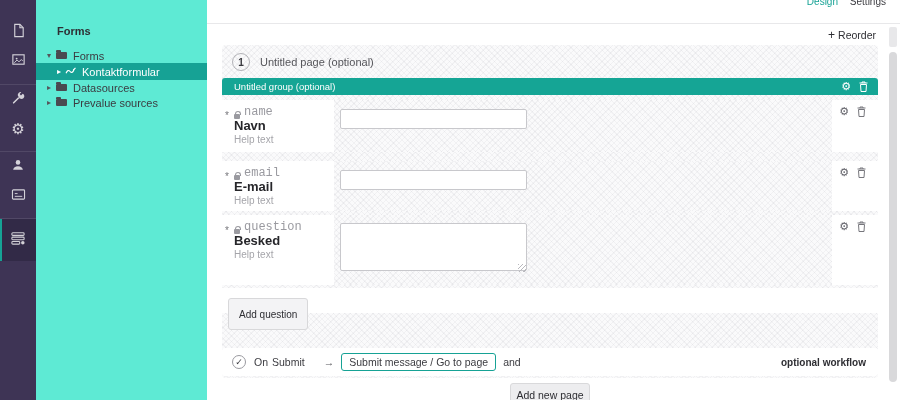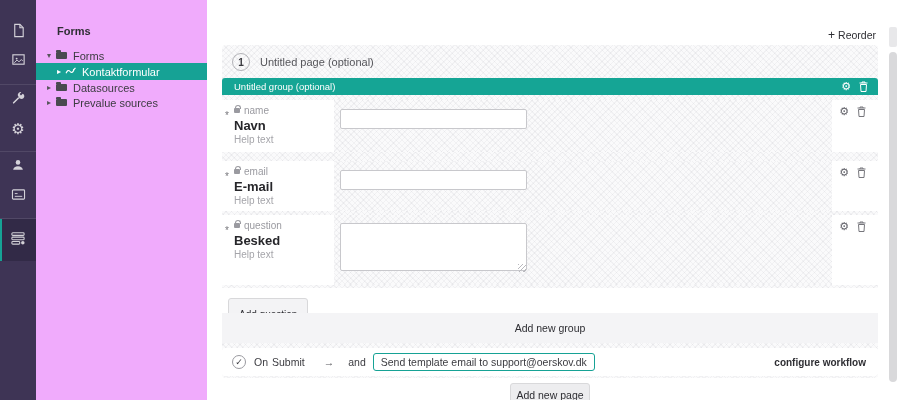--- a/index.html
+++ b/index.html
@@ -10,21 +10,21 @@
   
   .app-sidebar{ position:absolute; left:0; top:0; width:36px; height:400px; background:#3e3455; }
   .app-item{ position:relative; width:36px; height:29px; display:flex; align-items:center; justify-content:center; cursor:pointer; }
   .app-item svg{ opacity:.78; }
   .app-sep{ border-top:1px solid rgba(255,255,255,.10); }
   .app-item.active{ height:42px; background:#322a47; }
   .app-item.active:before{ content:""; position:absolute; left:0; top:0; bottom:0; width:2px; background:#16a295; }
   .gear-glyph{ color:rgba(255,255,255,.8); font-size:15px; line-height:1; }
 
   
-  .tree{ position:absolute; left:36px; top:0; width:176px; height:400px; background:#f0abfc; border-right:1px solid #e6e6e9; }
+  .tree{ position:absolute; left:36px; top:0; width:176px; height:400px; background:#5eead4; border-right:1px solid #e6e6e9; }
   .tree-title{ position:absolute; left:21px; top:25px; font-size:11px; font-weight:bold; color:#2e2e33; }
   .tree-rows{ position:absolute; left:0; top:48px; width:100%; }
   .tree-row{ position:relative; height:15px; display:flex; align-items:center; font-size:11px; color:#3b3b40; cursor:pointer; }
   .tree-row .caret{ width:10px; text-align:center; font-size:8px; color:#55555a; }
   .tree-row.lvl0{ padding-left:8px; }
   .tree-row.lvl1{ padding-left:18px; }
   .tree-row.selected{ background:#16a295; color:#fff; height:17px; }
   .tree-row.selected .caret{ color:#fff; }
   .folder{ position:relative; width:11px; height:7px; background:#4a4a50; margin:0 6px 0 2px; border-radius:1px; }
   .folder:before{ content:""; position:absolute; left:0; top:-2px; width:5px; height:2px; background:#4a4a50; border-radius:1px 1px 0 0; }
@@ -56,21 +56,21 @@
                display:flex; align-items:center; cursor:pointer; }
   .group-head .g-title{ color:#fff; font-size:9.5px; margin-left:12px; }
   .icon-btns{ position:absolute; right:10px; top:0; bottom:0; display:flex; align-items:center; gap:8px; }
   .icon-btn{ cursor:pointer; display:flex; align-items:center; justify-content:center; }
   .gear-sm{ font-size:11px; line-height:1; color:#63636a; }
   .gear-sm.white{ color:#fff; }
 
   .field-row{ position:absolute; left:0; right:0; background:#fff; }
   .row-hatch{ position:absolute; top:0; bottom:0; left:112px; right:46px; }
   .req{ position:absolute; left:3px; top:10px; font-size:10px; color:#77777c; }
-  .mname{ position:absolute; left:12px; top:5px; font-size:10px; color:#9a9aa0; display:flex; align-items:flex-start; gap:4px; }
+  .mname{ position:absolute; left:12px; top:5px; font-size:12px; color:#9a9aa0; display:flex; align-items:flex-end; gap:4px;font-family:Liberation Mono, monospace; }
   .lock{ position:relative; width:6px; height:5px; background:#9a9aa0; border-radius:1px; margin-top:3px; }
   .lock:before{ content:""; position:absolute; left:1px; top:-3px; width:4px; height:3px; border:1px solid #9a9aa0; border-bottom:none; border-radius:3px 3px 0 0; }
   .flabel{ position:absolute; left:12px; top:18px; font-size:13px; font-weight:bold; color:#26262a; }
   .fhelp{ position:absolute; left:12px; top:34px; font-size:10px; color:#a5a5aa; }
   .f-input{ position:absolute; left:118px; top:9px; width:187px; height:20px; background:#fff; border:1px solid #c8c8cc; border-radius:2px; font-size:10px; padding:0 4px; font-family:"Liberation Sans",sans-serif; }
   .f-textarea{ position:absolute; left:118px; top:8px; width:187px; height:48px; background:#fff; border:1px solid #c8c8cc; border-radius:2px; resize:none; font-family:"Liberation Sans",sans-serif; }
   .grip{ position:absolute; left:296px; top:49px; width:8px; height:8px;
          background:repeating-linear-gradient(135deg,#b9b9be 0 1px, transparent 1px 3px); }
   .row-actions{ position:absolute; right:12px; top:6px; display:flex; gap:8px; }
 
@@ -191,20 +191,24 @@
       <div class="tree-row lvl0">
         <span class="caret">▸</span>
         <span class="folder"></span>
         <span class="tree-label">Prevalue sources</span>
       </div>
     </div>
   </div>
 
   <div class="main">
 
+    <div class="main-header">
+      <span class="tab design">Design</span>
+      <span class="tab settings">Settings</span>
+    </div>
 
     <div class="reorder">
       <span class="plus">+</span><span>Reorder</span>
     </div>
 
     <div class="scroll-arrow"></div>
     <div class="scroll-thumb"></div>
 
     <div class="card hatch">
 
@@ -287,30 +291,27 @@
                 <path d="M1.5 3.5h6l-.5 7h-5z" fill="none" stroke="#76767c" stroke-width="1"></path>
               </svg>
           </span>
         </span>
       </div>
 
       <div class="addq-row">
         <button class="addq-btn">Add question</button>
       </div>
 
-      <div class="addgroup-strip">
-        <span class="addgroup-label">Add new group</span>
-      </div>
 
       <div class="workflow">
         <span class="wf-check">✓</span>
         <span class="wf-on">On</span>
         <span class="wf-event">Submit</span>
         <span class="wf-arrow">→</span>
+        <span class="wf-chip">Submit message / Go to page</span>
         <span class="wf-and">and</span>
-        <span class="wf-chip">Send template email to support@oerskov.dk</span>
-        <span class="wf-config">configure workflow</span>
+        <span class="wf-config">optional workflow</span>
       </div>
     </div>
 
     <button class="addpage-btn">Add new page</button>
   </div>
 </div>
 
 </body></html>

